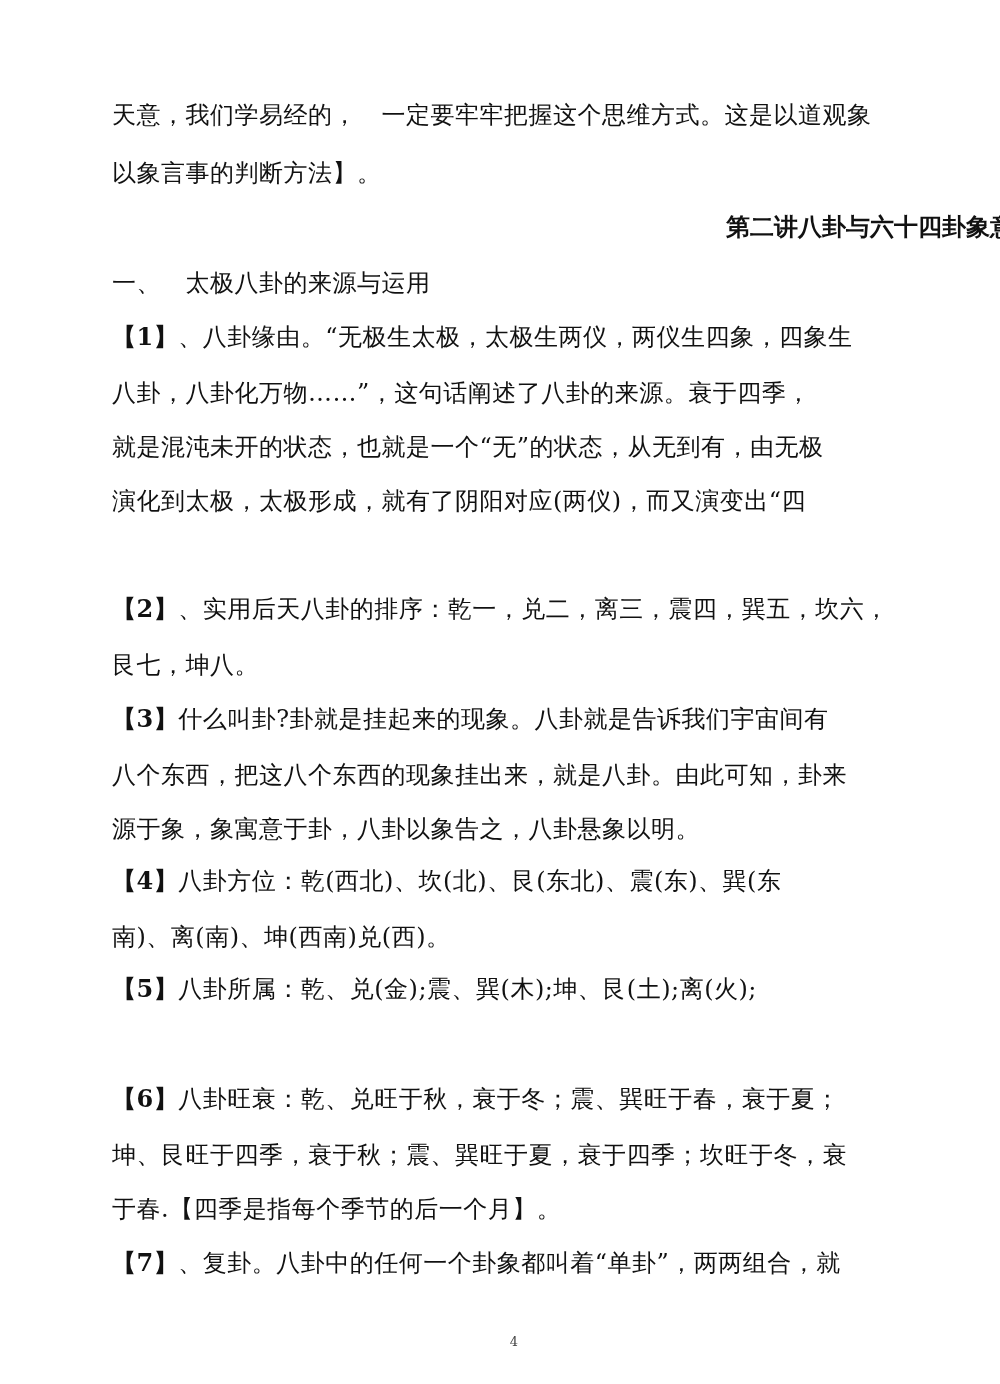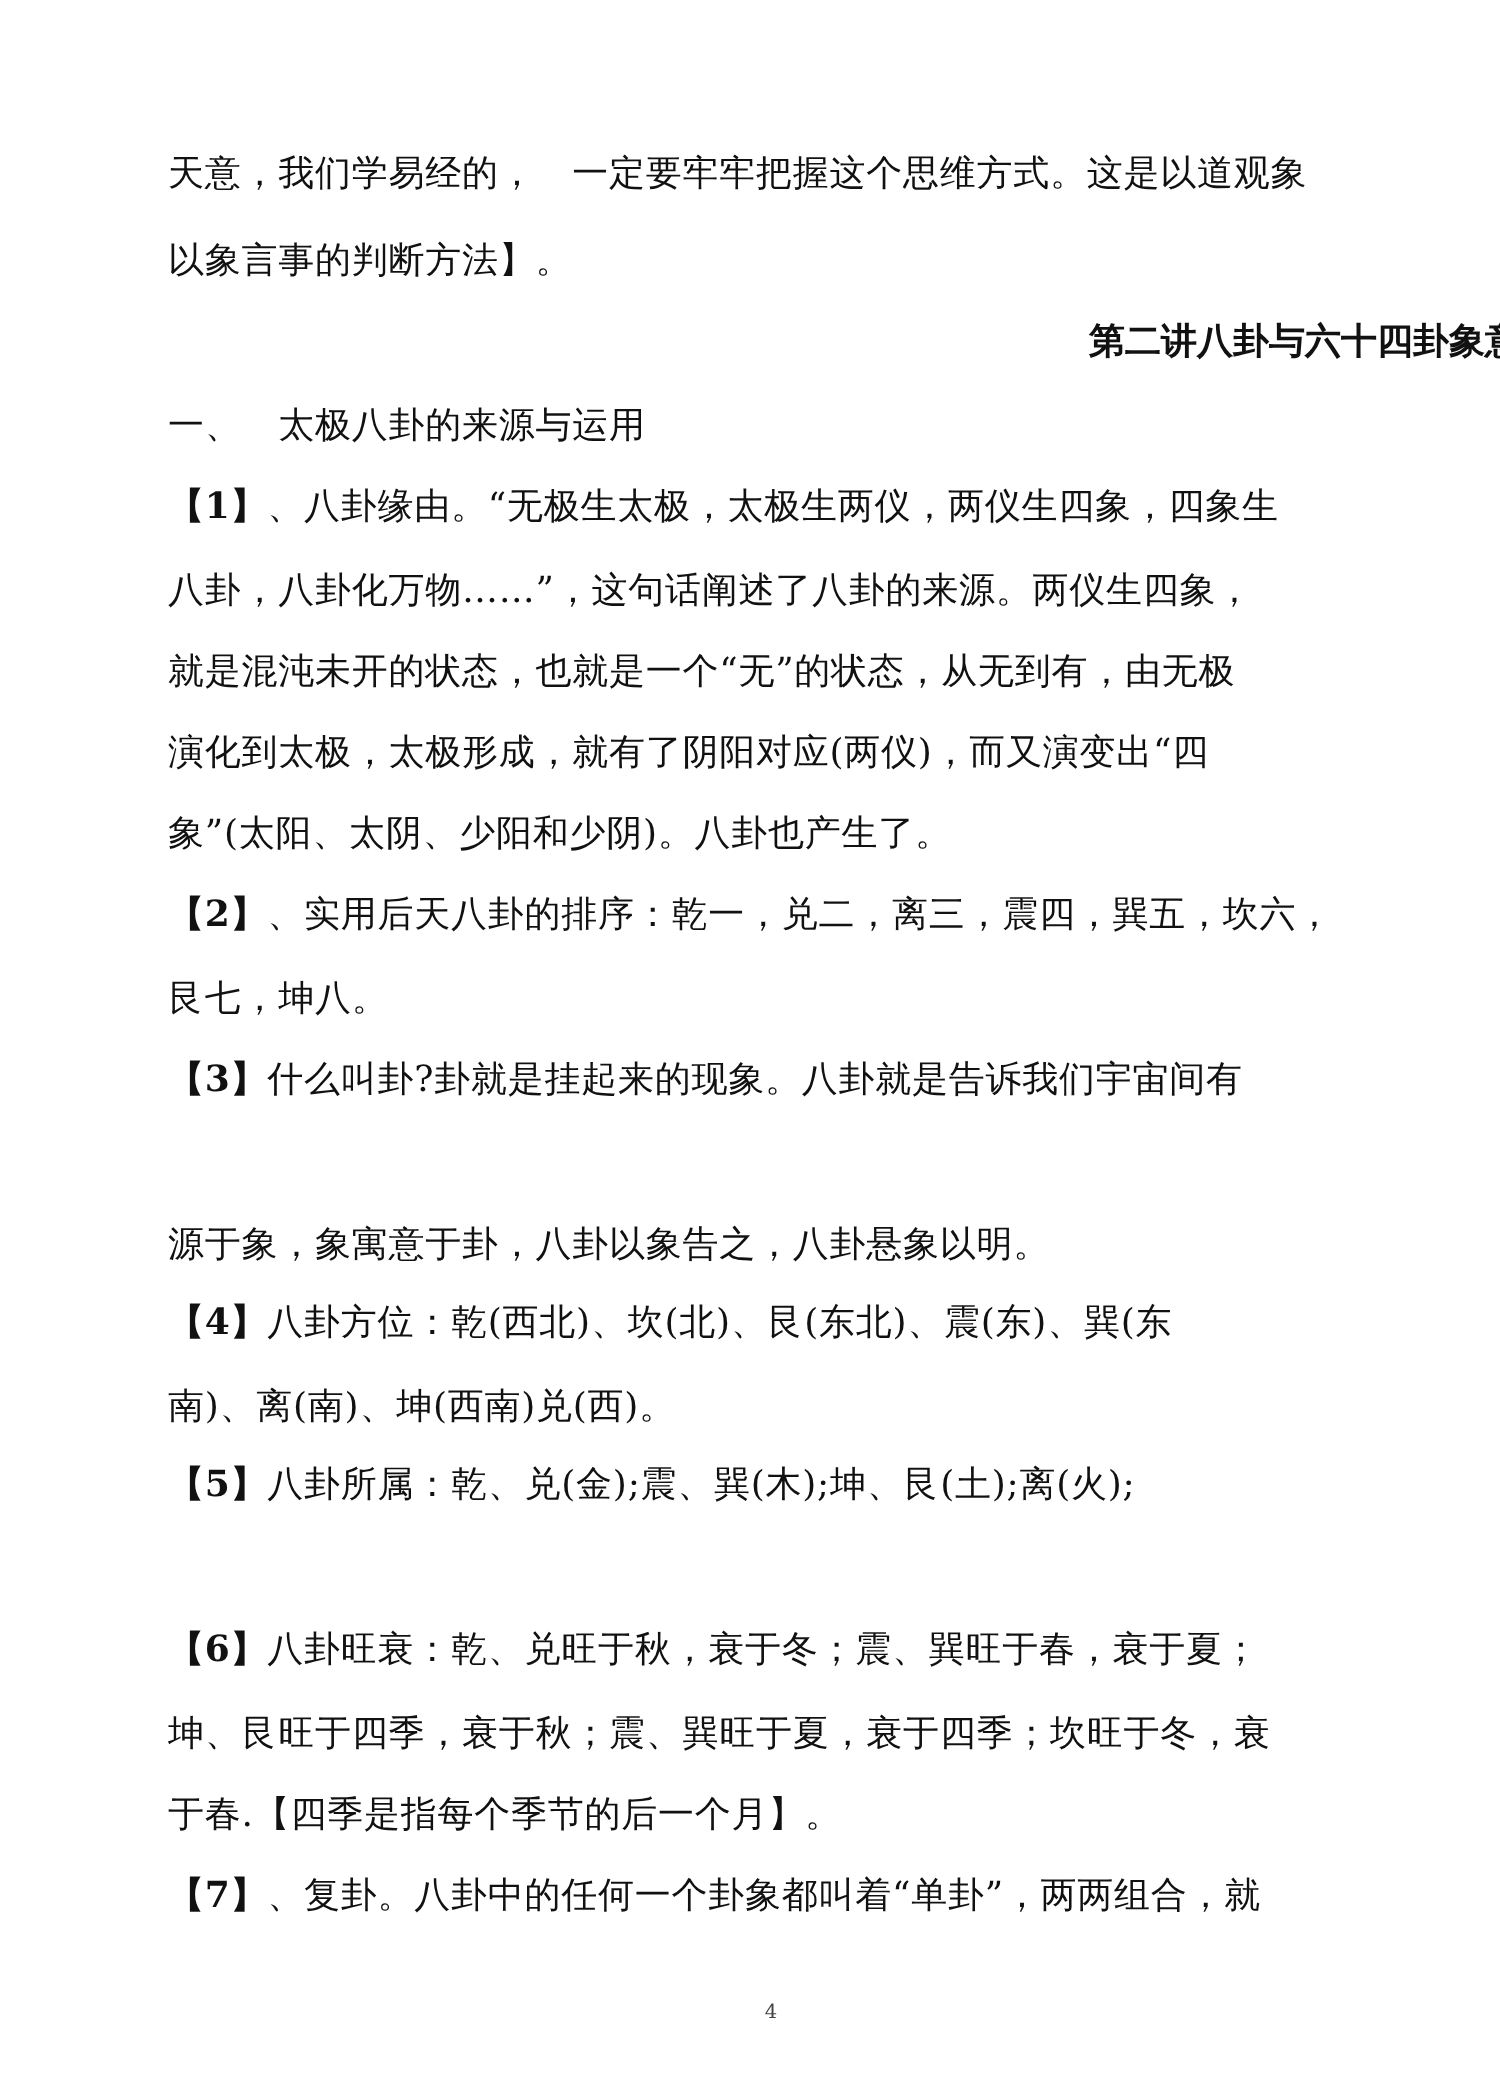--- a/index.html
+++ b/index.html
@@ -22,33 +22,33 @@
   <div class="line" style="top:100px">天意，我们学易经的，　一定要牢牢把握这个思维方式。这是以道观象</div>
   <div class="line" style="top:158px">以象言事的判断方法】。</div>
 
   <div class="title" style="top:212px">第二讲八卦与六十四卦象意</div>
 
   <div class="line" style="top:268px">一、　太极八卦的来源与运用</div>
 
   <div class="line" style="top:322px">
     <span class="bold">【1】</span><span>、八卦缘由。“无极生太极，太极生两仪，两仪生四象，四象生</span>
   </div>
-  <div class="line" style="top:378px">八卦，八卦化万物……”，这句话阐述了八卦的来源。两仪生四象，</div>
+  <div class="line" style="top:378px">八卦，八卦化万物……”，这句话阐述了八卦的来源。衰于四季，</div>
   <div class="line" style="top:432px">就是混沌未开的状态，也就是一个“无”的状态，从无到有，由无极</div>
   <div class="line" style="top:486px">演化到太极，太极形成，就有了阴阳对应(两仪)，而又演变出“四</div>
-  <div class="line" style="top:540px">象”(太阳、太阴、少阳和少阴)。八卦也产生了。</div>
 
   <div class="line" style="top:594px">
     <span class="bold">【2】</span><span>、实用后天八卦的排序：乾一，兑二，离三，震四，巽五，坎六，</span>
   </div>
   <div class="line" style="top:650px">艮七，坤八。</div>
 
   <div class="line" style="top:704px">
     <span class="bold">【3】</span><span>什么叫卦?卦就是挂起来的现象。八卦就是告诉我们宇宙间有</span>
   </div>
+  <div class="line" style="top:760px">八个东西，把这八个东西的现象挂出来，就是八卦。由此可知，卦来</div>
   <div class="line" style="top:814px">源于象，象寓意于卦，八卦以象告之，八卦悬象以明。</div>
 
   <div class="line" style="top:866px">
     <span class="bold">【4】</span><span>八卦方位：乾(西北)、坎(北)、艮(东北)、震(东)、巽(东</span>
   </div>
   <div class="line" style="top:922px">南)、离(南)、坤(西南)兑(西)。</div>
 
   <div class="line" style="top:974px">
     <span class="bold">【5】</span><span>八卦所属：乾、兑(金);震、巽(木);坤、艮(土);离(火);</span>
   </div>

